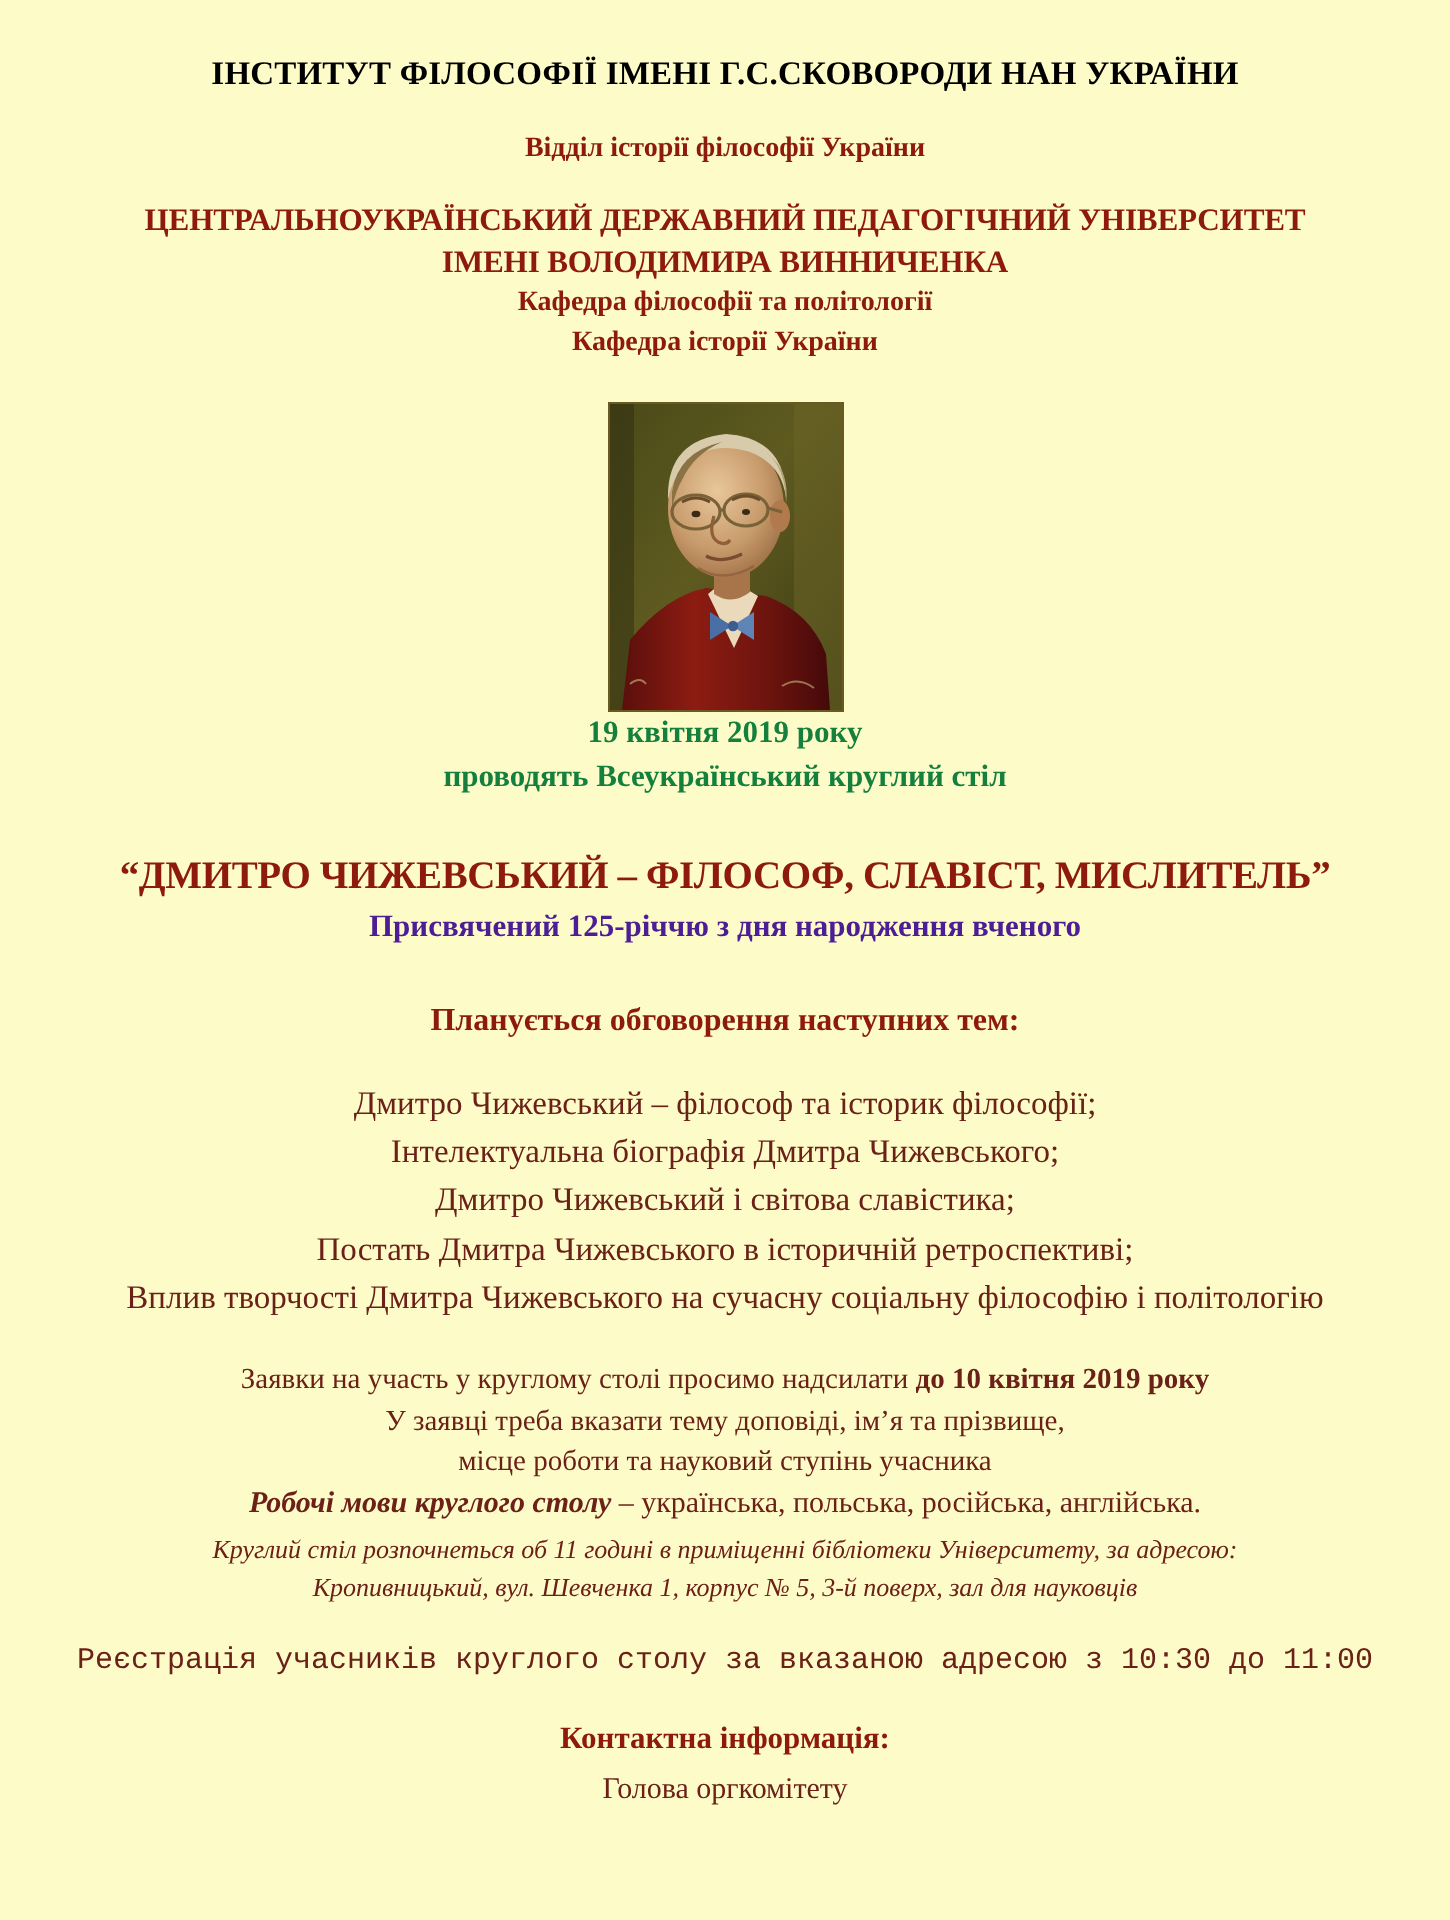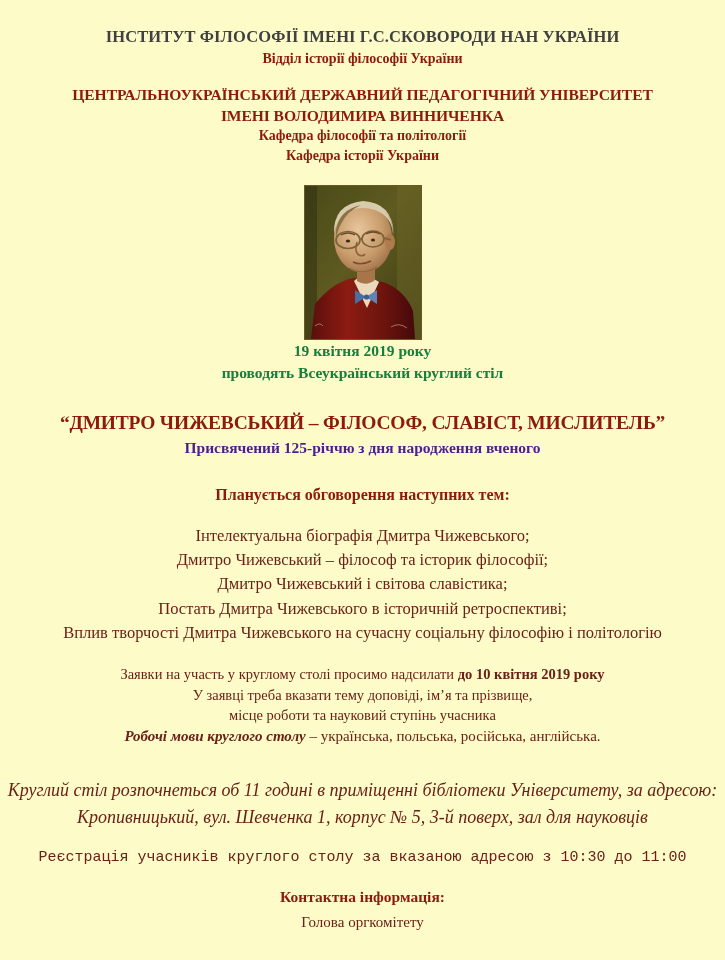--- a/index.html
+++ b/index.html
@@ -25,30 +25,30 @@
 
   .center { text-align: center; }
 
   
   .org-header {
     padding-top: 27px;
   }
   .org-line-1 {
     font-size: 16.5px;
     font-weight: bold;
-    color: #404040;
+    color: #000000;
     letter-spacing: 0.1px;
     line-height: 1.25;
   }
   .org-line-2 {
     font-size: 14px;
     font-weight: bold;
     color: #8d1a0d;
     line-height: 1.45;
-    margin-top: 1px;
+    margin-top: 17px;
   }
   .org-gap { height: 16px; }
   .org-line-3 {
     font-size: 15.6px;
     font-weight: bold;
     color: #8d1a0d;
     line-height: 1.32;
     letter-spacing: -0.1px;
   }
   .org-line-4 {
@@ -129,23 +129,23 @@
     font-size: 15px;
     color: #6b2018;
     line-height: 1.4;
   }
   .langs .lead {
     font-style: italic;
     font-weight: bold;
   }
 
   .venue {
-    margin-top: 30px;
+    margin-top: 2px;
     font-style: italic;
-    font-size: 18px;
+    font-size: 13px;
     color: #6b2018;
     line-height: 1.5;
   }
 
   .registration {
     margin-top: 18px;
     font-size: 15px;
     color: #6b2018;
     font-family: Liberation Mono, monospace;
   }
@@ -260,22 +260,22 @@
     <div>19 квітня 2019 року</div>
     <div>проводять Всеукраїнський круглий стіл</div>
   </div>
 
   <div class="main-title center">“ДМИТРО ЧИЖЕВСЬКИЙ – ФІЛОСОФ, СЛАВІСТ, МИСЛИТЕЛЬ”</div>
   <div class="subtitle center">Присвячений 125-річчю з дня народження вченого</div>
 
   <div class="topics-heading center">Планується обговорення наступних тем:</div>
 
   <div class="topics center">
+    <div>Дмитро Чижевський – філософ та історик філософії;</div>
     <div>Інтелектуальна біографія Дмитра Чижевського;</div>
-    <div>Дмитро Чижевський – філософ та історик філософії;</div>
     <div>Дмитро Чижевський і світова славістика;</div>
     <div>Постать Дмитра Чижевського в історичній ретроспективі;</div>
     <div>Вплив творчості Дмитра Чижевського на сучасну соціальну філософію і політологію</div>
   </div>
 
   <div class="apply-block center">
     <div>
       <span>Заявки на участь у круглому столі просимо надсилати </span><span class="strong-it">до 10 квітня 2019 року</span>
     </div>
     <div>У заявці треба вказати тему доповіді, ім’я та прізвище,</div>

